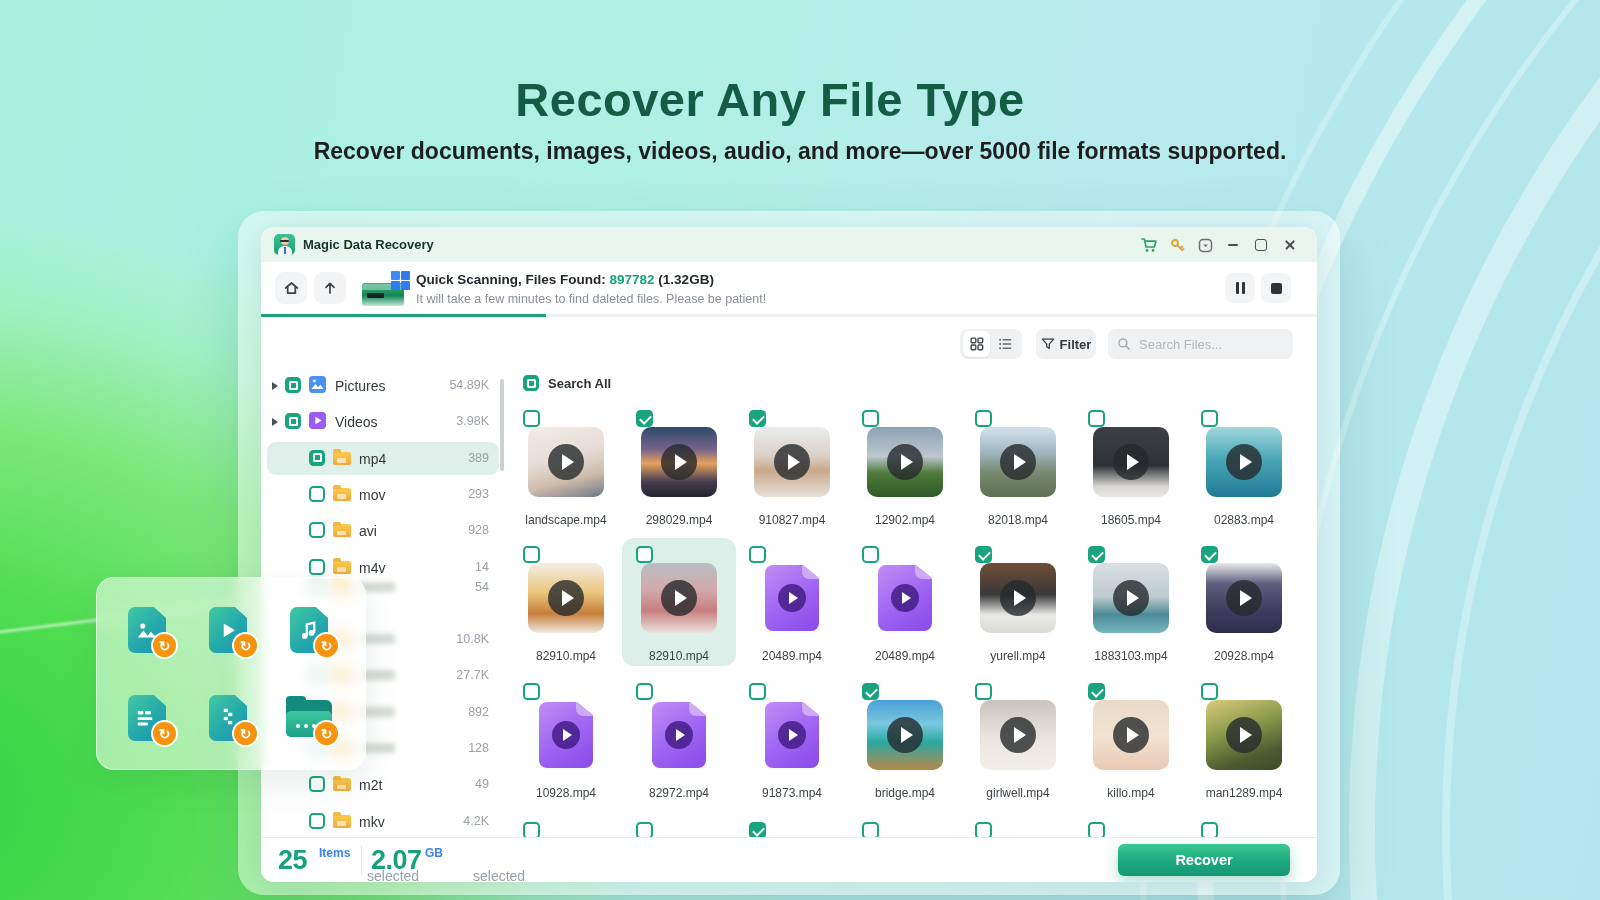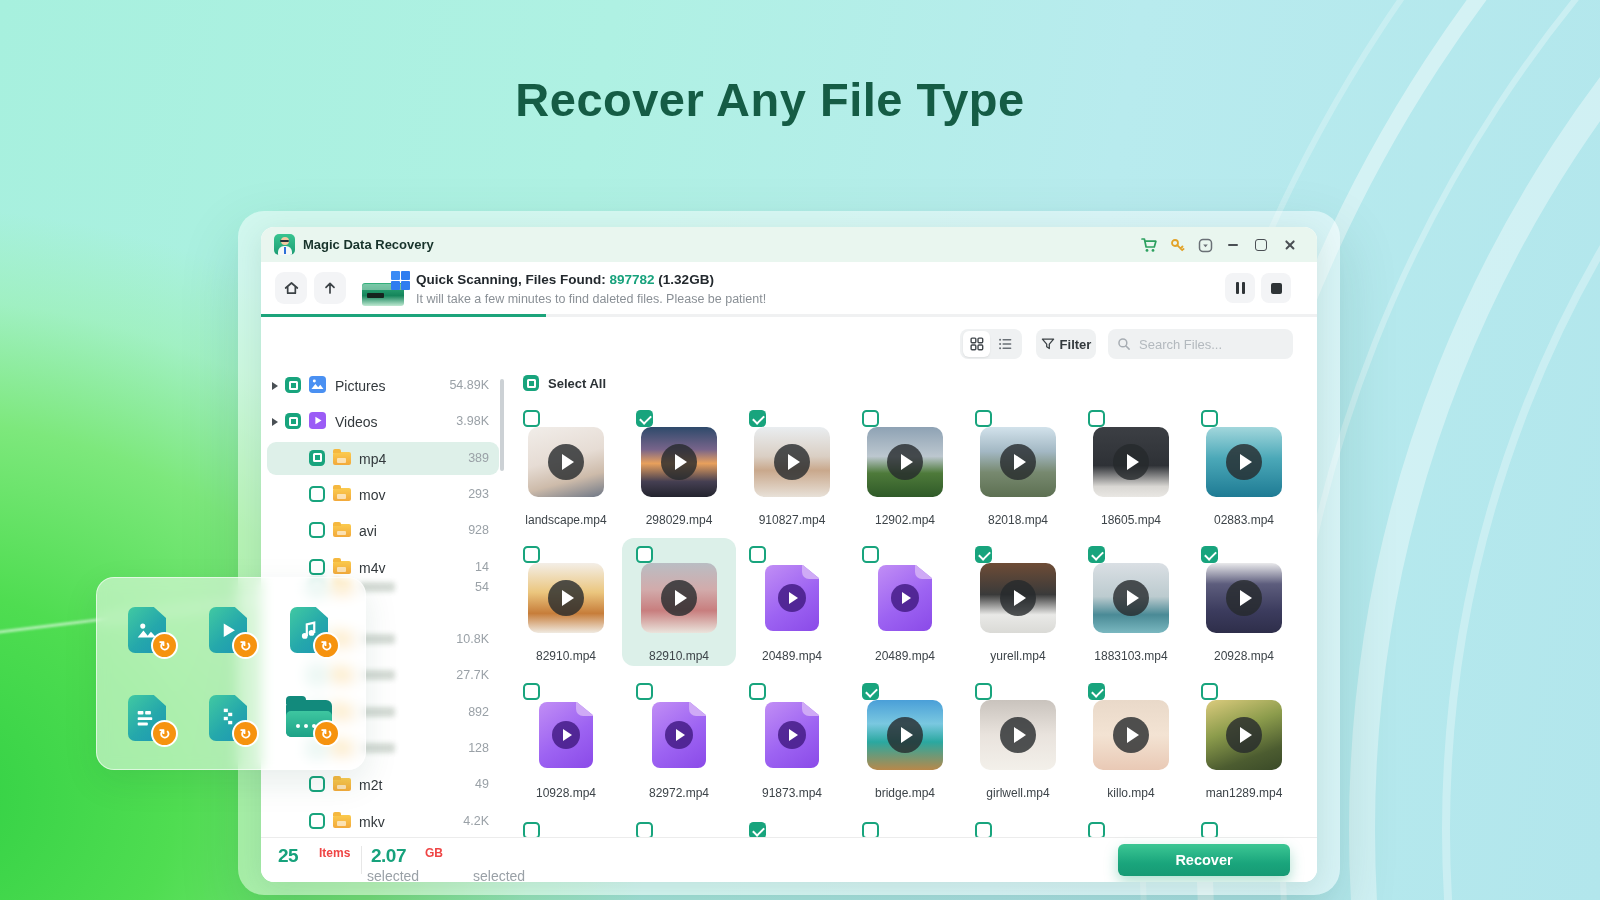--- a/index.html
+++ b/index.html
@@ -140,22 +140,22 @@
   .th-onigiri{background:linear-gradient(180deg,#6e4c36 0%,#3a3a3a 45%,#e9e9e7 74%,#dadad6 100%);}
   .th-iceberg{background:linear-gradient(180deg,#dadfe4 0%,#bccbcf 48%,#4a8a96 74%,#7ab8c0 100%);}
   .th-blueberry{background:linear-gradient(180deg,#e9e9eb 0%,#5d5d7d 30%,#3c3c5e 68%,#2e2e4a 100%);}
   .th-bridge{background:linear-gradient(180deg,#4a9fd8 0%,#7ac8e0 34%,#2aa8a0 60%,#b8884a 100%);}
   .th-babyyawn{background:linear-gradient(180deg,#c9c3bd 0%,#e9e3dd 50%,#f3f0ea 100%);}
   .th-baby{background:linear-gradient(180deg,#e9d9c9 0%,#f3e3d3 50%,#e9c9b5 100%);}
   .th-forest{background:linear-gradient(160deg,#dbcb7d 0%,#8c9c4c 40%,#4c5c30 76%,#3a4a28 100%);}
 
   
   .footer{position:absolute;left:0;right:0;bottom:0;height:44px;background:#fff;border-top:1px solid #ececec;}
-  .stat-num{position:absolute;top:7px;font-size:19px;font-weight:700;color:#17a27c;letter-spacing:-.5px;}
-  .stat-lbl{position:absolute;top:9px;font-size:12px;font-weight:700;color:#ef4444;line-height:13px;}
+  .stat-num{position:absolute;top:7px;font-size:27px;font-weight:700;color:#17a27c;letter-spacing:-.5px;}
+  .stat-lbl{position:absolute;top:9px;font-size:12px;font-weight:700;color:#3b82f6;line-height:13px;}
   .stat-sub{position:absolute;top:30px;font-size:14px;color:#9aa1a7;margin-left:48px;}
   .vdiv{position:absolute;top:8px;width:1px;height:28px;background:#e7e7e7;}
   .recoverbtn{position:absolute;right:27px;top:6px;width:172px;height:32px;border-radius:6px;
      background:linear-gradient(180deg,#3cc794 0%,#1aa57c 60%,#169a74 100%);
      color:#fff;font-size:14.5px;font-weight:700;display:flex;align-items:center;justify-content:center;
      box-shadow:0 6px 14px rgba(26,165,124,.35);}
 
   
   .glass{position:absolute;left:96px;top:577px;width:268px;height:191px;border-radius:18px;
      background:rgba(255,255,255,.52);backdrop-filter:blur(7px);-webkit-backdrop-filter:blur(7px);
@@ -184,20 +184,21 @@
   <div class="bg-band"></div>
   <svg class="swoosh" width="1600" height="900" viewBox="0 0 1600 900">
     <circle cx="2604" cy="830" r="1158" fill="none" stroke="rgba(255,255,255,.30)" stroke-width="8"></circle>
     <circle cx="2604" cy="830" r="1242" fill="none" stroke="rgba(255,255,255,.38)" stroke-width="26"></circle>
     <circle cx="2604" cy="830" r="1322" fill="none" stroke="rgba(255,255,255,.30)" stroke-width="6"></circle>
     <circle cx="2604" cy="830" r="1400" fill="none" stroke="rgba(255,255,255,.42)" stroke-width="16"></circle>
     <circle cx="2604" cy="830" r="1462" fill="none" stroke="rgba(255,255,255,.25)" stroke-width="6"></circle>
   </svg>
 
   <div class="hero-title">Recover Any File Type</div>
+  <div class="hero-sub">Recover documents, images, videos, audio, and more—over 5000 file formats supported.</div>
 
   <div class="frame"></div>
 
   <div class="win">
 
     <div class="titlebar">
       <div class="appicon">
         <i class="coat"></i>
           <i class="head"></i>
           <i class="glasses"></i>
@@ -410,21 +411,21 @@
       </div>
       <div class="searchbox">
         <svg width="14" height="14" viewBox="0 0 15 15">
             <circle cx="6.3" cy="6.3" r="4.2" fill="none" stroke="#a7adb3" stroke-width="1.6"></circle>
             <path d="M9.6 9.6l3.4 3.4" stroke="#a7adb3" stroke-width="1.6" stroke-linecap="round"></path>
           </svg>
         <input type="text" placeholder="Search Files..." style="">
       </div>
       <div class="selectall">
         <span class="cbp"></span>
-        <span class="lab">Select All</span>
+        <span class="lab">Search All</span>
       </div>
       <div id="grid">
           <div class="cell" style="left: 8px; top: 93px;">
             <span class="cb17"></span>
             <div class="thumb th-landscape">
               <span class="play"></span>
             </div>
             <div class="fname">landscape.mp4</div>
           </div>
           <div class="cell" style="left: 121px; top: 93px;">

